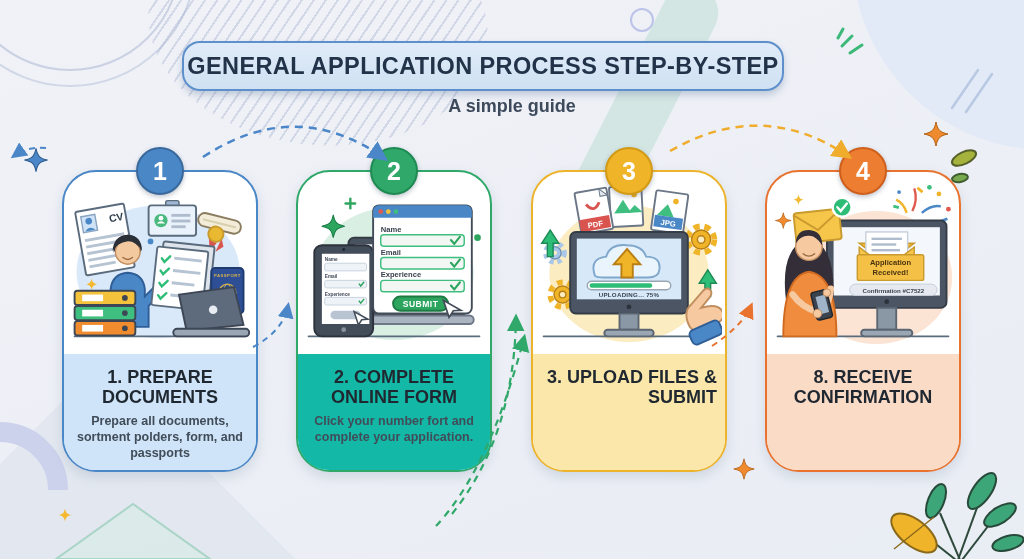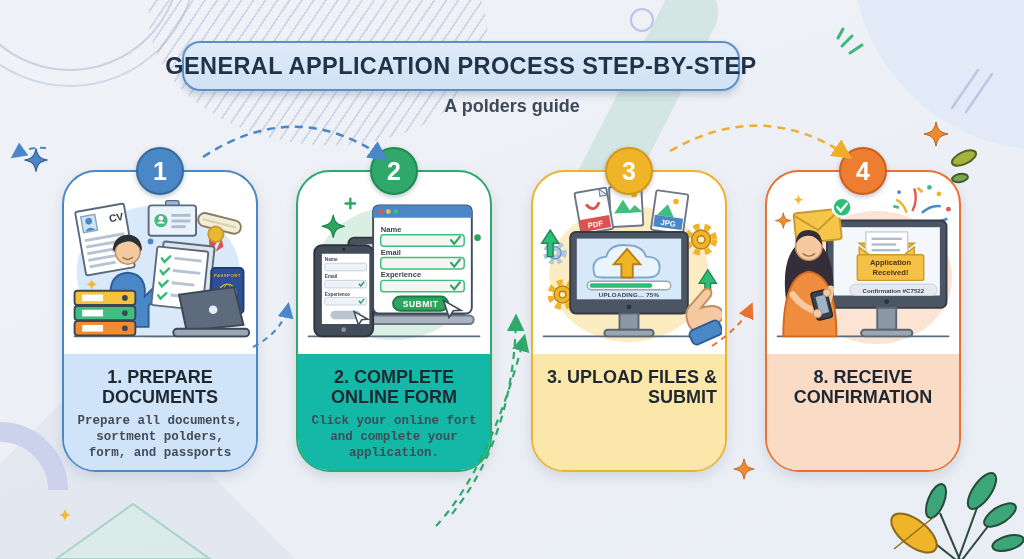--- a/index.html
+++ b/index.html
@@ -15,21 +15,21 @@
            transform:rotate(6deg); }
   .band1 { position:absolute; left:600px; top:-30px; width:56px; height:330px;
            background:rgba(186,220,207,.5); border-radius:34px; transform:rotate(27deg); }
   .band2 { position:absolute; left:-60px; top:430px; width:320px; height:320px;
            background:rgba(206,214,230,.30); transform:rotate(45deg); }
   .bg-svg, .arrow-svg { position:absolute; left:0; top:0; width:1024px; height:559px; pointer-events:none; }
   .bg-svg { z-index:1; }
   .arrow-svg { z-index:5; }
 
   
-  .title-pill { position:absolute; z-index:4; left:182px; top:41px; width:558px; height:50px;
+  .title-pill { position:absolute; z-index:4; left:182px; top:41px; width:602px; height:50px;
                 display:flex; align-items:center; justify-content:center; white-space:nowrap;
                 background:linear-gradient(#e0ebf8,#cfe1f3); border:2px solid #5d8fcb; border-radius:18px;
                 box-shadow:0 4px 7px rgba(105,130,165,.35);
                 font-size:23.5px; font-weight:bold; color:#223349; letter-spacing:.4px; }
   .subtitle { position:absolute; z-index:4; left:0; top:96px; width:1024px; text-align:center;
               font-size:18px; font-weight:bold; color:#3d4a5c; }
 
   
   .card { position:absolute; z-index:3; top:170px; width:196px; height:302px; background:#fff;
           border-radius:34px; box-shadow:0 5px 12px rgba(110,130,160,.22); }
@@ -46,21 +46,21 @@
   .s4 .badge { background:#ed7d31; border:2px solid #cf5f1c; }
   .illus { position:absolute; left:3px; top:6px; width:186px; height:180px; }
   .illus svg { width:100%; height:100%; }
   .panel { position:absolute; left:0; right:0; bottom:0; height:116px; padding-top:13px;
            border-radius:0 0 31px 31px; text-align:center; }
   .s1 .panel { background:#cfe4f8; }
   .s2 .panel { background:#14b8a6; }
   .s3 .panel { background:#fae7a9;text-align:right; }
   .s4 .panel { background:#fadbc6; }
   .panel h3 { font-size:18px; font-weight:bold; color:#1f2730; line-height:1.12; margin:0 8px 6px; }
-  .panel p  { font-size:12.5px; font-weight:bold; color:#414c59; line-height:1.28; margin:4px auto; width:172px;font-family:Liberation Mono, monospace; }
+  .panel p  { font-size:12.5px; font-weight:bold; color:#414c59; line-height:1.28; margin:4px auto; width:172px; }
   svg text { font-family:"Liberation Sans", sans-serif; }
 </style>
 </head>
 <body>
 
 <div class="stage">
 
   <div class="bg-circle"></div>
   <div class="hatch"></div>
   <div class="band1"></div>
@@ -125,21 +125,21 @@
     <path d="M253 347 Q283 331 288 306" fill="none" stroke="#4a86c8" stroke-width="2" stroke-dasharray="6 5" marker-end="url(#ab)"></path>
     <path d="M452 514 Q514 436 516 318" fill="none" stroke="#2fa86a" stroke-width="2.2" stroke-dasharray="7 6" marker-end="url(#ag)"></path>
     <path d="M436 526 Q490 468 524 338" fill="none" stroke="#2fa86a" stroke-width="2.2" stroke-dasharray="7 6" marker-end="url(#ag)"></path>
     <path d="M712 346 Q742 326 751 306" fill="none" stroke="#e8722e" stroke-width="2" stroke-dasharray="6 5" marker-end="url(#ao)"></path>
     <path d="M46 148 Q28 146 14 156" fill="none" stroke="#4a86c8" stroke-width="2" stroke-dasharray="6 5" marker-end="url(#ab)"></path>
   </svg>
 
   <div class="title-pill">
     <span>GENERAL APPLICATION PROCESS STEP-BY-STEP</span>
   </div>
-  <div class="subtitle">A polders guide</div>
+  <div class="subtitle">A simple guide</div>
 
   <div class="card s1">
     <div class="badge">
         <span>1</span>
       </div>
     <div class="illus">
       <svg viewBox="0 0 196 180">
         <ellipse cx="96" cy="94" rx="86" ry="70" fill="#d9e9fa"></ellipse>
         <path d="M8 162 H188" stroke="#5a6b7d" stroke-width="2" stroke-linecap="round"></path>
         <g transform="rotate(-10 40 60)">
@@ -293,21 +293,21 @@
           <g>
             <rect x="97" y="120" width="58" height="15" rx="7.5" fill="#2ea55f" stroke="#1d7a43" stroke-width="2"></rect>
             <text x="126" y="131.5" font-size="9" font-weight="bold" fill="#fff" text-anchor="middle" letter-spacing=".5">SUBMIT</text>
           </g>
           <path d="M150 124 l6 18 l4.5 -7 l8 -0.5 Z" fill="#fff" stroke="#434c59" stroke-width="1.8"></path>
         </g>
       </svg>
     </div>
     <div class="panel">
       <h3>2. COMPLETE ONLINE FORM</h3>
-      <p>Click your online fort and complete your application.</p>
+      <p>Click your number fort and complete your application.</p>
     </div>
   </div>
 
   <div class="card s3">
     <div class="badge">
         <span>3</span>
       </div>
     <div class="illus">
       <svg viewBox="0 0 196 180">
         <ellipse cx="98" cy="96" rx="84" ry="72" fill="#fcecc2"></ellipse>

